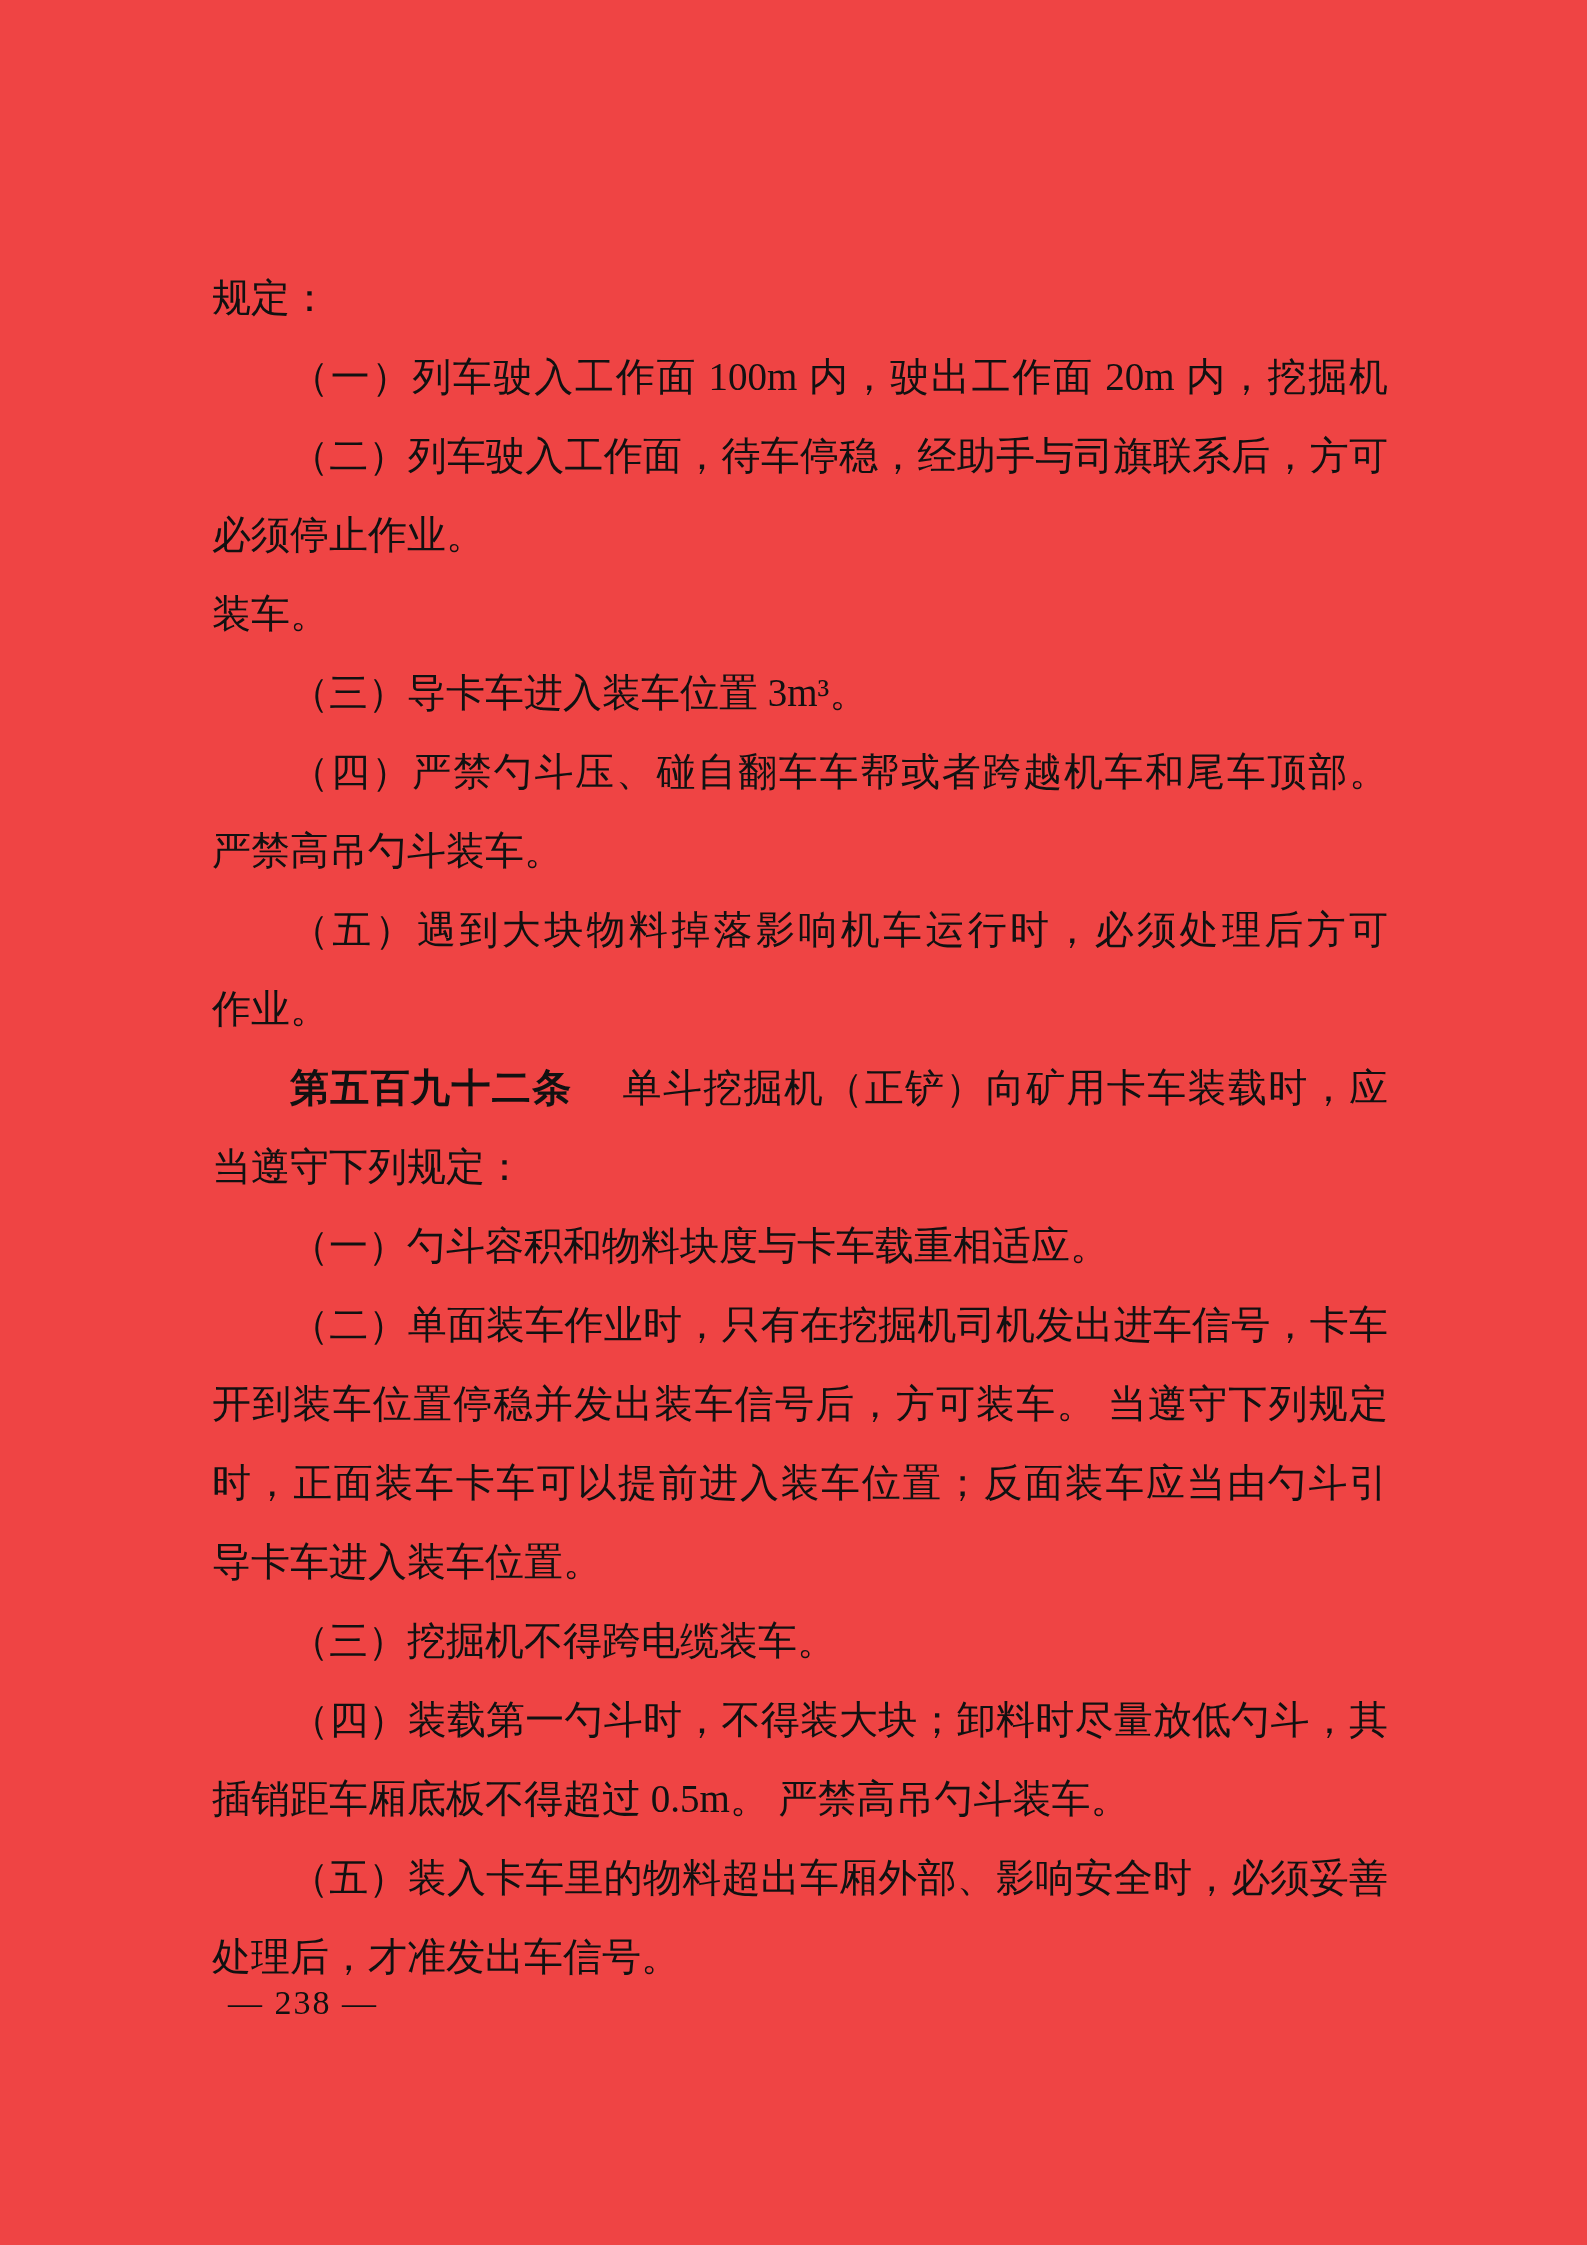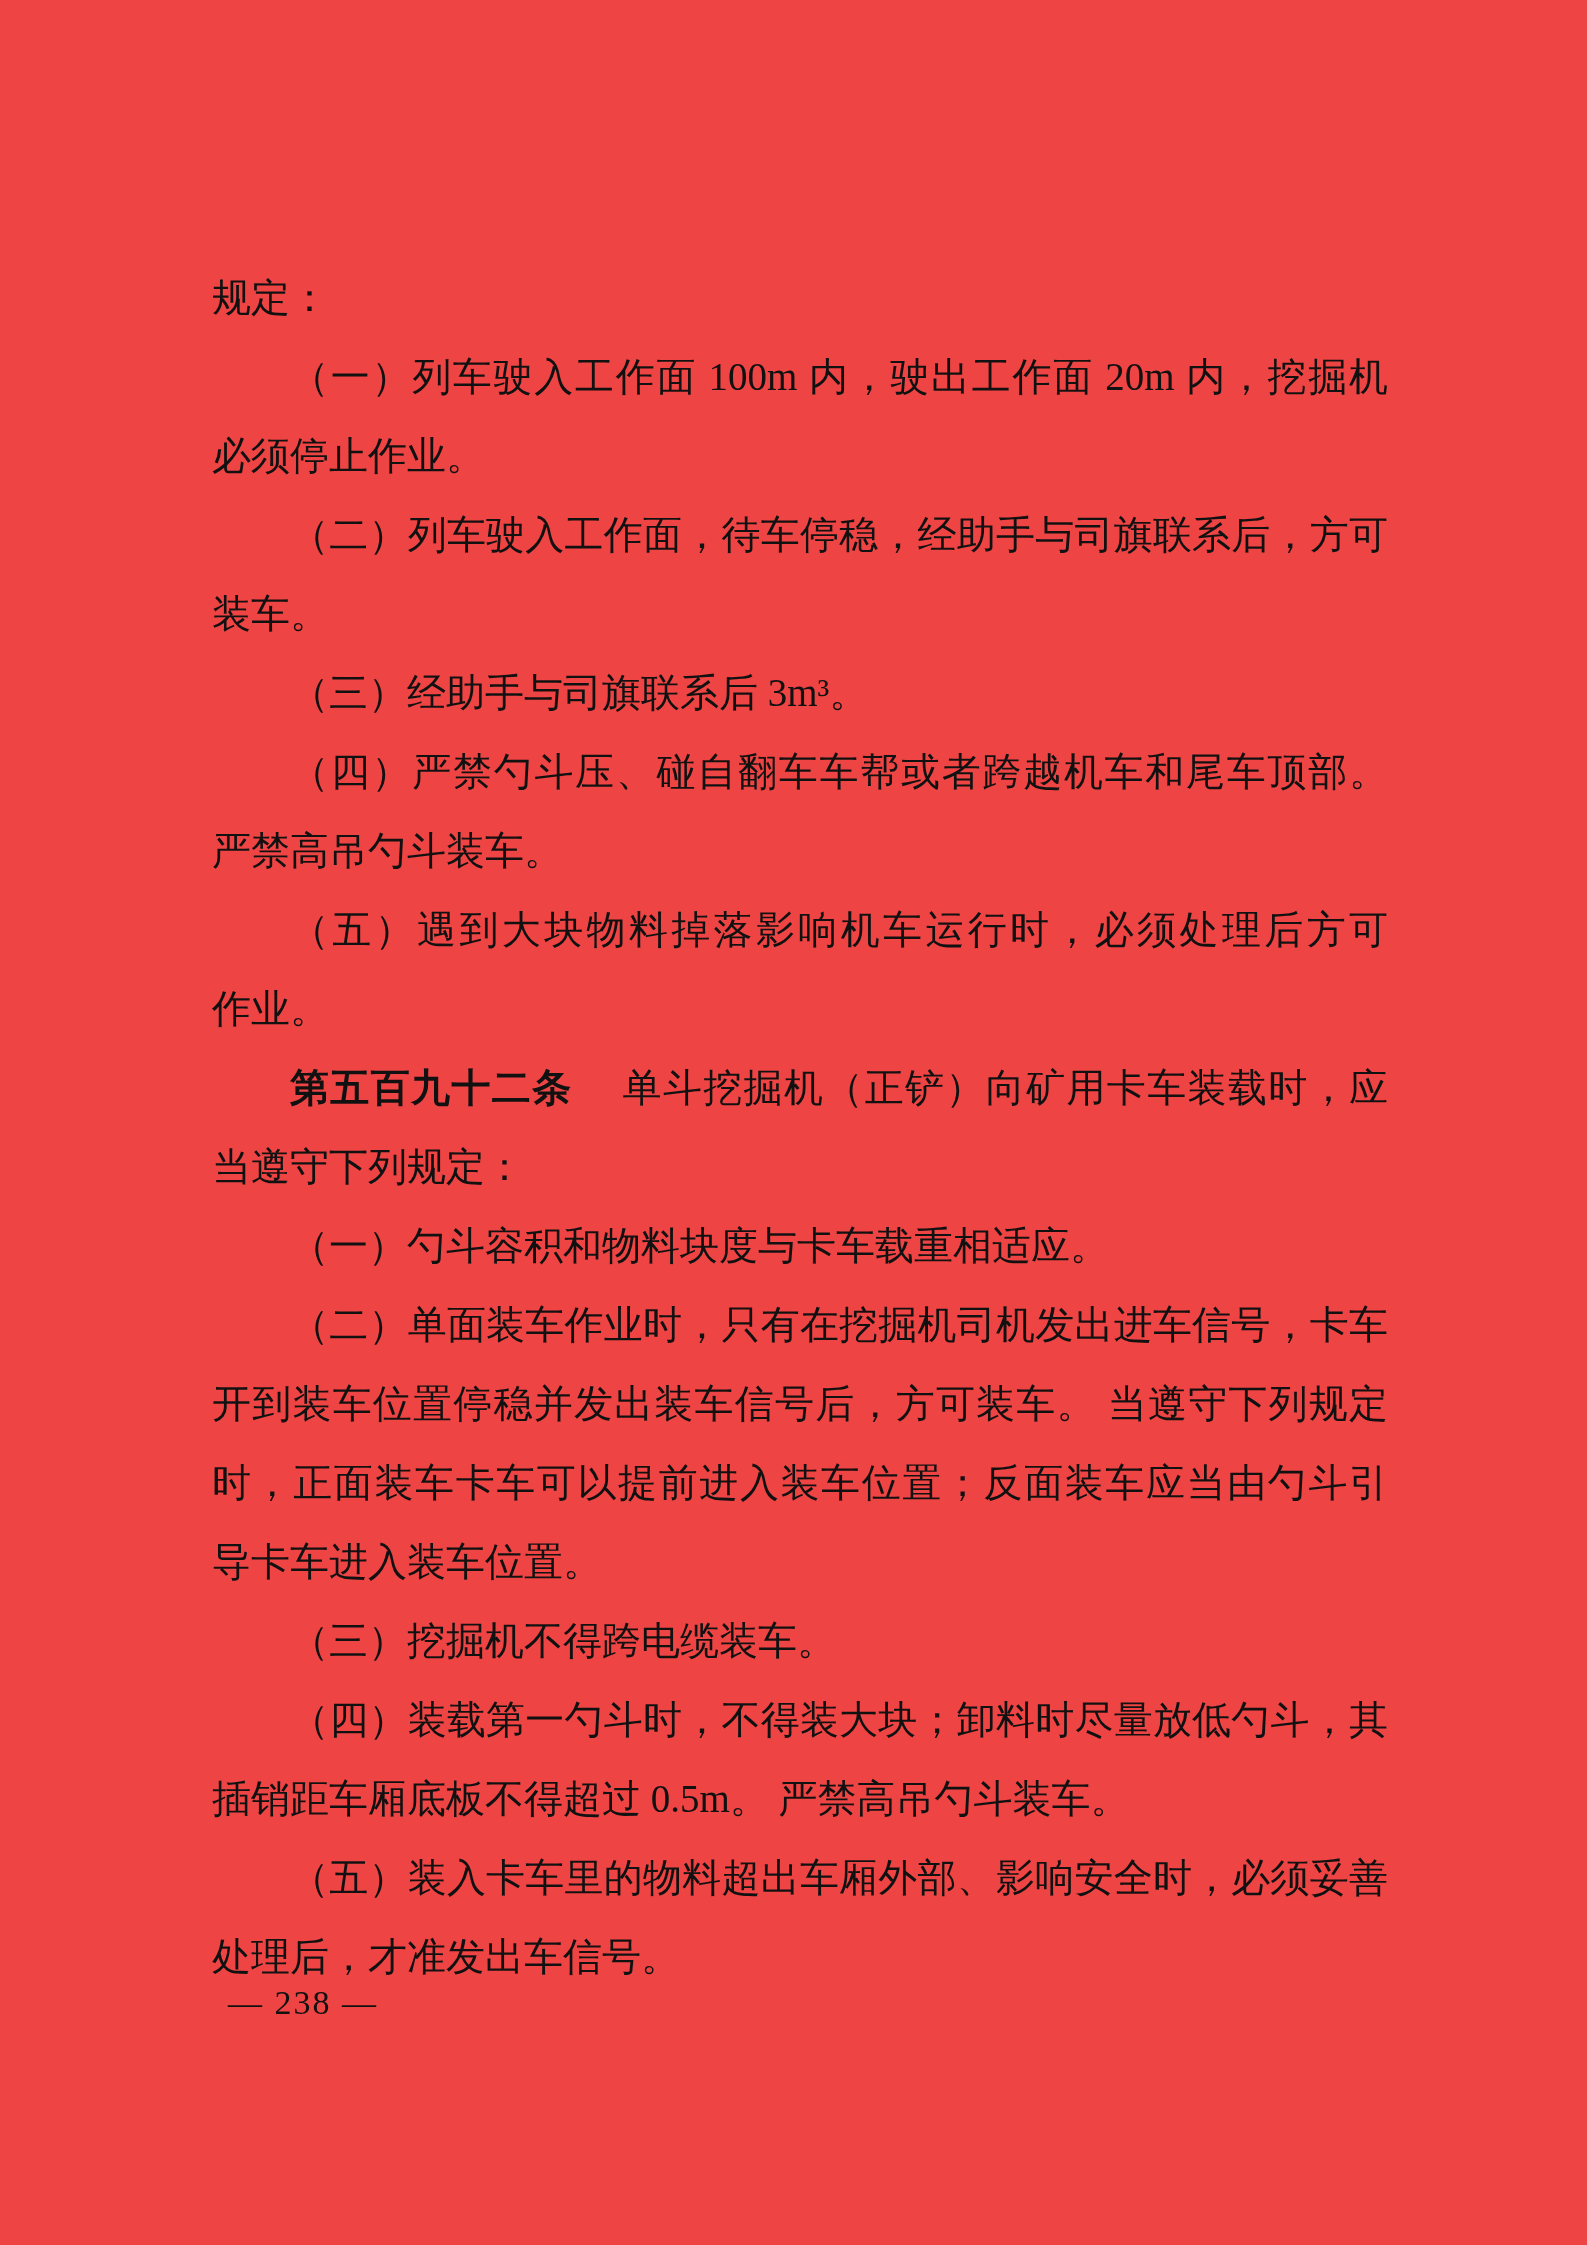--- a/index.html
+++ b/index.html
@@ -53,24 +53,24 @@
     color: #111111;
   }
 </style>
 </head>
 <body>
 
 <div class="page">
   <main class="text-block">
       <div class="line"><span>规定：</span></div>
       <div class="line indent justify"><span>（一）列车驶入工作面 100m 内，驶出工作面 20m 内，挖掘机</span></div>
+      <div class="line indent justify"><span>（二）列车驶入工作面，待车停稳，经助手与司旗联系后，方可</span></div>
       <div class="line"><span>必须停止作业。</span></div>
-      <div class="line indent justify"><span>（二）列车驶入工作面，待车停稳，经助手与司旗联系后，方可</span></div>
       <div class="line"><span>装车。</span></div>
-      <div class="line indent"><span>（三）经助手与司旗联系后 3m³。</span></div>
+      <div class="line indent"><span>（三）导卡车进入装车位置 3m³。</span></div>
       <div class="line indent justify"><span>（四）严禁勺斗压、碰自翻车车帮或者跨越机车和尾车顶部。</span></div>
       <div class="line"><span>严禁高吊勺斗装车。</span></div>
       <div class="line indent justify"><span>（五）遇到大块物料掉落影响机车运行时，必须处理后方可</span></div>
       <div class="line"><span>作业。</span></div>
       <div class="line indent justify"><span class="article-no">第五百九十二条</span><span>单斗挖掘机（正铲）向矿用卡车装载时，应</span></div>
       <div class="line"><span>当遵守下列规定：</span></div>
       <div class="line indent"><span>（一）勺斗容积和物料块度与卡车载重相适应。</span></div>
       <div class="line indent justify"><span>（二）单面装车作业时，只有在挖掘机司机发出进车信号，卡车</span></div>
       <div class="line justify"><span>开到装车位置停稳并发出装车信号后，方可装车。 当遵守下列规定</span></div>
       <div class="line justify"><span>时，正面装车卡车可以提前进入装车位置；反面装车应当由勺斗引</span></div>

